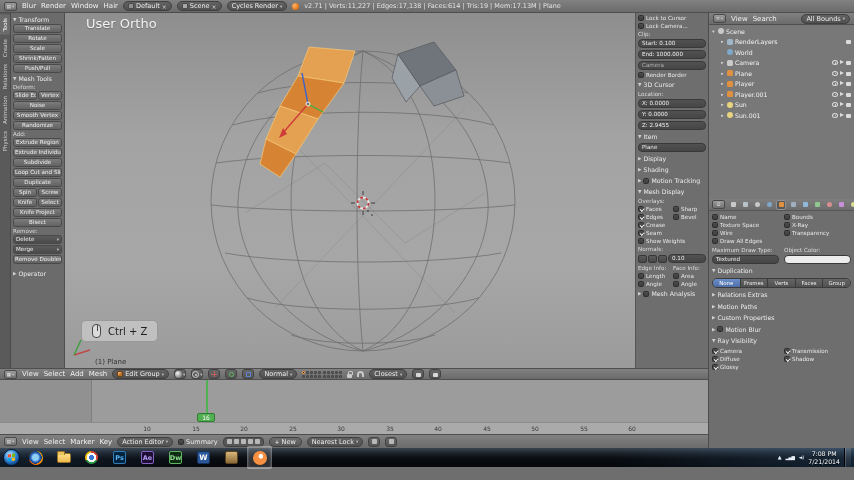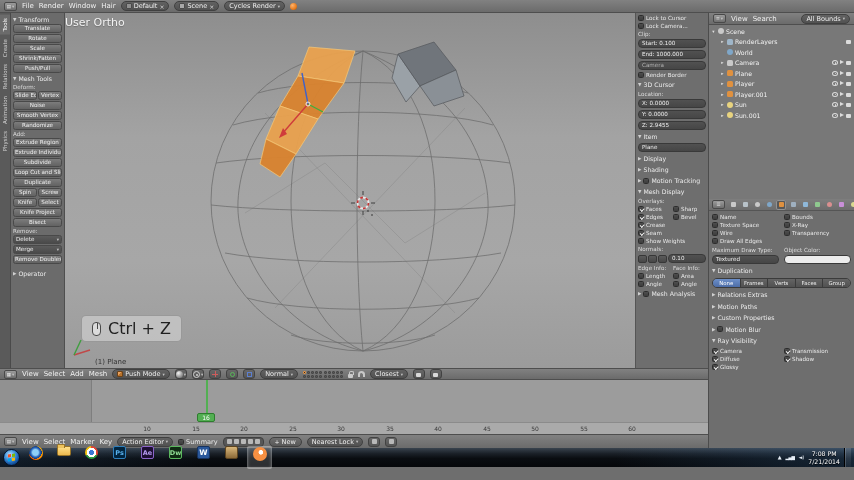--- a/index.html
+++ b/index.html
@@ -54,24 +54,24 @@
 .tri{font-size:4.5px;color:#d0d0d0;flex:none}
 .tbtn{height:9px;margin-bottom:1px;background:linear-gradient(#7c7c7c,#626262);border:1px solid #494949;border-radius:2.5px;color:#f0f0f0;font-size:5.6px;line-height:7px;text-align:center;white-space:nowrap;overflow:hidden;padding:0 1px}
 .tbtn.dark{background:linear-gradient(#5c5c5c,#4a4a4a);display:flex;justify-content:space-between;align-items:center;padding:0 2px}
 .trow{display:flex;gap:1px}
 .trow .tbtn{flex:1}
 .slabel{font-size:5.6px;color:#dcdcdc;margin:1px 0;white-space:nowrap}
 
 
 .viewport{flex:1;position:relative;background:linear-gradient(#8e8e8e,#a3a3a3 35%,#a7a7a7 70%,#9b9b9b);overflow:hidden}
 .viewport svg.mesh{position:absolute;inset:0}
-.vlabel{position:absolute;top:3px;left:0;font-size:11px;color:#f2f2f2;text-shadow:0 1px 1px rgba(0,0,0,.25)}
+.vlabel{position:absolute;top:3px;left:21px;font-size:13px;color:#f2f2f2;text-shadow:0 1px 1px rgba(0,0,0,.25)}
 .objinfo{position:absolute;bottom:2px;left:30px;font-size:7px;color:#333}
 .castbox{position:absolute;left:16px;bottom:26px;display:flex;align-items:center;gap:7px;background:rgba(218,218,218,.55);border:1px solid rgba(80,80,80,.35);border-radius:5px;padding:3px 10px}
-.ktext{font-size:16px;color:#1f1f1f}
+.ktext{font-size:10px;color:#1f1f1f}
 .mouseic{width:9px;height:14px;border:1px solid #4a4a4a;border-radius:4px;background:rgba(245,245,245,.5);position:relative;flex:none}
 .mouseic::before{content:"";position:absolute;left:4px;top:0;width:1px;height:6px;background:#4a4a4a}
 .axisgizmo{position:absolute;left:5px;bottom:9px}
 
 
 .npanel{width:73px;background:#6e6e6e;border-left:1px solid #555;padding:2px;display:flex;flex-direction:column;gap:2px;overflow:hidden}
 .nfield{height:9px;background:linear-gradient(#515151,#464646);border:1px solid #393939;border-radius:4px;font-size:5.6px;color:#efefef;line-height:7px;padding:0 3px;white-space:nowrap;overflow:hidden;flex:none}
 .nfield.dim{color:#b2b2b2}
 .nlabel{font-size:5.6px;color:#dedede;white-space:nowrap}
 .cb{display:flex;align-items:center;gap:2px;font-size:5.6px;color:#e8e8e8;white-space:nowrap;overflow:hidden}
@@ -125,21 +125,21 @@
 .btnsm{display:inline-flex;align-items:center;gap:2px;height:10px;padding:0 5px;background:linear-gradient(#6e6e6e,#585858);border:1px solid #404040;border-radius:5px;font-size:6.5px;color:#f0f0f0;flex:none}
 
 
 .taskbar{height:19px;background:linear-gradient(#39434e,#1a2027 30%,#0a0d11 55%,#05070a);display:flex;align-items:center;padding:0 3px;gap:3px;position:relative}
 .taskbar::after{content:"";position:absolute;inset:0;background:linear-gradient(90deg,rgba(70,130,190,.15),transparent 25%,transparent 72%,rgba(70,130,190,.22));pointer-events:none}
 .orb{width:17px;height:17px;border-radius:50%;background:radial-gradient(circle at 40% 32%,#c2e4ff,#4a9be0 35%,#1b5fae 62%,#0a2f63 88%);border:1px solid #04132b;display:flex;align-items:center;justify-content:center;flex:none;position:relative;z-index:1}
 .flag{width:7px;height:7px;display:grid;grid-template-columns:3px 3px;grid-auto-rows:3px;gap:1px;transform:skewY(-8deg)}
 .flag i{display:block}
 .flag i:nth-child(1){background:#f25022}.flag i:nth-child(2){background:#7fba00}
 .flag i:nth-child(3){background:#00a4ef}.flag i:nth-child(4){background:#ffb900}
-.ticon{width:25px;height:23px;display:flex;align-items:flex-start;justify-content:center;border-radius:2px;position:relative;z-index:1;flex:none}
+.ticon{width:25px;height:23px;display:flex;align-items:center;justify-content:center;border-radius:2px;position:relative;z-index:1;flex:none}
 .ticon.active{background:rgba(255,255,255,.16);box-shadow:inset 0 0 3px rgba(255,255,255,.3);border:1px solid rgba(255,255,255,.22)}
 .fx{width:14px;height:14px;border-radius:50%;background:radial-gradient(circle at 46% 46%,#8fd0f8 0 27%,#2a63b8 44%,#173f7d 58%,transparent 60%),conic-gradient(from 120deg,#ff9400,#ff5e00,#ffc000,#ff9400)}
 .fold{width:14px;height:10px;background:linear-gradient(#ffe08a,#edb94f);border:1px solid #9a7426;border-radius:1.5px;position:relative}
 .fold::before{content:"";position:absolute;top:-3px;left:-1px;width:6px;height:3px;background:#edc35f;border:1px solid #9a7426;border-bottom:none;border-radius:1.5px 1.5px 0 0}
 .cr{width:13px;height:13px;border-radius:50%;background:radial-gradient(circle,#3a78d6 0 2.5px,#fff 2.5px 4.5px,transparent 4.5px),conic-gradient(#e24334 0 120deg,#2f9e44 120deg 240deg,#f3c211 240deg 360deg)}
 .appsq{width:13px;height:13px;border-radius:2px;font-size:6.5px;font-weight:bold;display:flex;align-items:center;justify-content:center}
 .ps{background:#00243f;border:1px solid #2f7fbc;color:#5ab3f0}
 .ae{background:#1d0e33;border:1px solid #8a63c9;color:#b49aef}
 .dw{background:#0f2b12;border:1px solid #5bb85e;color:#93e096}
 .wd{background:#2a579a;border:1px solid #16325e;color:#fff;font-size:7.5px}
@@ -152,39 +152,40 @@
 .sdesk{width:7px;height:19px;background:linear-gradient(rgba(255,255,255,.14),rgba(255,255,255,.04));border-left:1px solid #000;box-shadow:inset 1px 0 0 rgba(255,255,255,.18);flex:none}
 </style>
 </head>
 <body>
 
 <div id="screen">
 
 
   <div class="ebar infobar">
     <span class="etype">▤ <span class="car">▾</span></span>
-    <span class="menu">File</span>
+    <span class="menu">Blur</span>
     <span class="menu">Render</span>
     <span class="menu">Window</span>
     <span class="menu">Hair</span>
     <span class="dd">
       <span class="cubeic" style="background:#8f8f8f;border-color:#4a4a4a"></span>
       <span>Default</span>
         <span class="xbtn">×</span>
     </span>
     <span class="dd">
       <span class="cubeic" style="background:#a8a8a8;border-color:#4a4a4a"></span>
       <span>Scene</span>
         <span class="xbtn">×</span>
     </span>
     <span class="dd">
       <span>Cycles Render</span>
         <span class="car">▾</span>
     </span>
     <span class="blogo" style="width:7px;height:7px"></span>
+    <span class="stats">v2.71 | Verts:11,227 | Edges:17,138 | Faces:614 | Tris:19 | Mem:17.13M | Plane</span>
   </div>
 
   <div class="content">
     <div class="leftside">
       <div class="row3d">
 
         <div class="toolshelf">
           <div class="tabstrip">
             <span class="vtab active">Tools</span>
             <span class="vtab">Create</span>
@@ -445,21 +446,21 @@
       </div>
 
       <div class="ebar v3dhdr">
         <span class="etype">▦ <span class="car">▾</span></span>
         <span class="menu">View</span>
         <span class="menu">Select</span>
         <span class="menu">Add</span>
         <span class="menu">Mesh</span>
         <span class="dd">
           <span class="cubeic"></span>
-          <span>Push Mode</span>
+          <span>Edit Group</span>
             <span class="car">▾</span>
         </span>
         <span class="hic">
             <span class="sphereic"></span>
             <span class="car">▾</span>
           </span>
         <span class="hic">
             <span class="pivic"></span>
             <span class="car">▾</span>
           </span>

